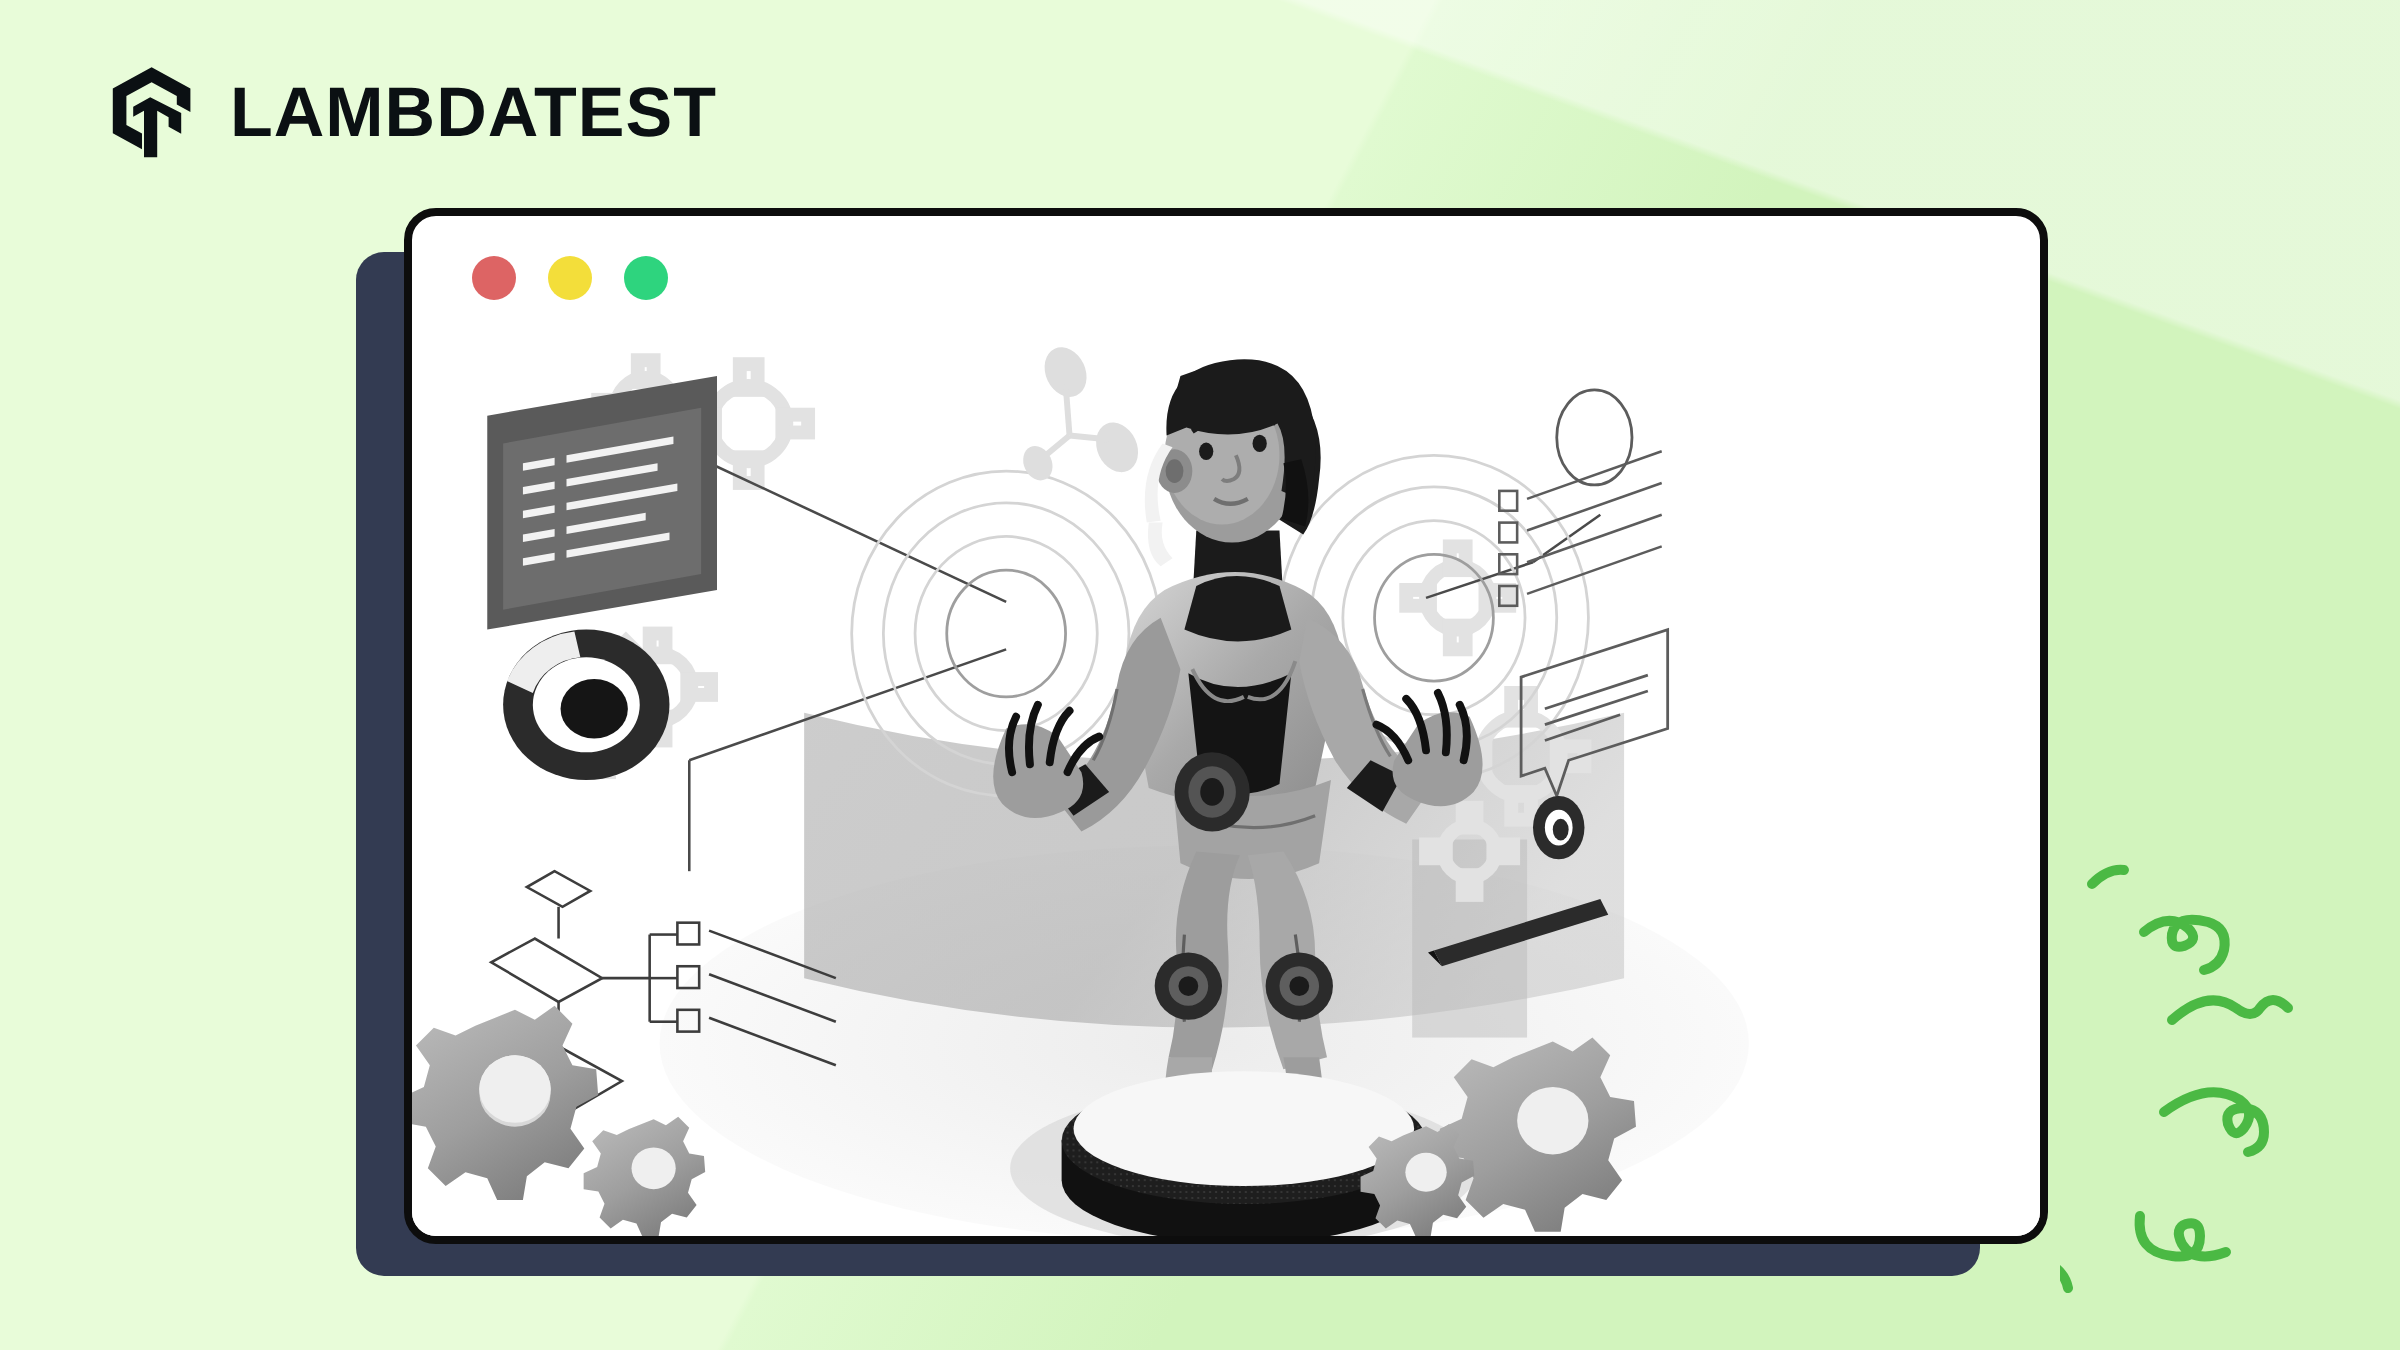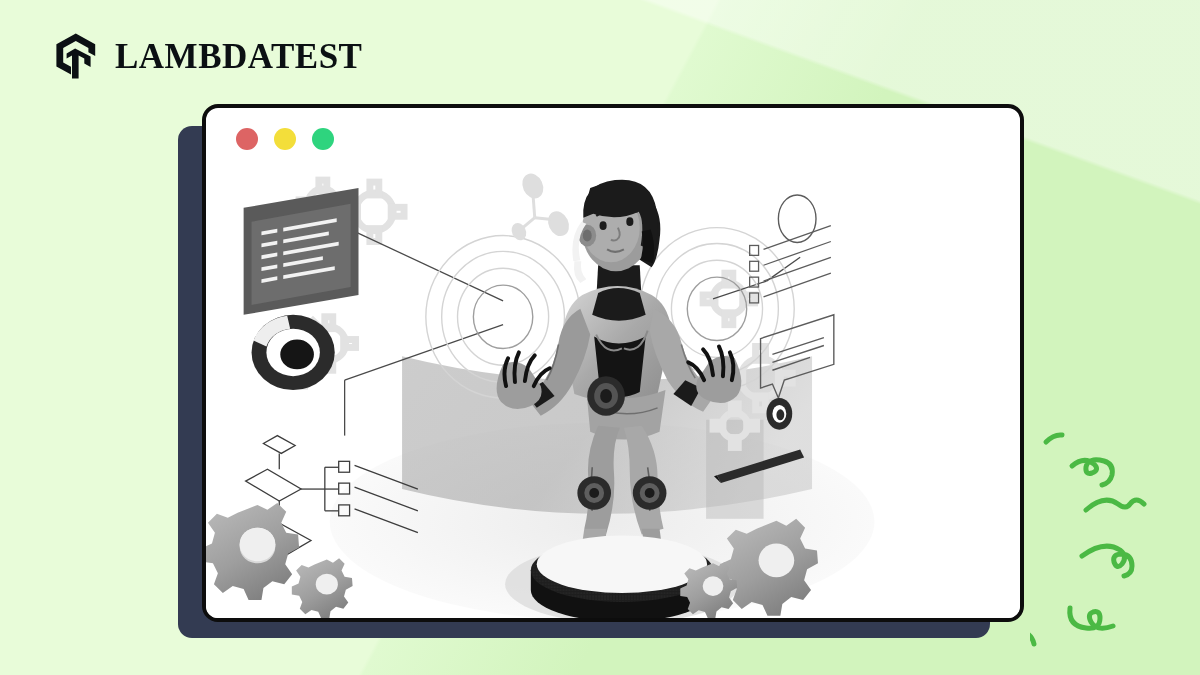--- a/index.html
+++ b/index.html
@@ -46,21 +46,21 @@
     align-items: center;
     gap: 15px;
   }
   .brand-mark { width: 48px; height: 50px; display: block; }
   .brand-text {
     font-size: 35px;
     font-weight: 700;
     letter-spacing: .5px;
     color: #0b1013;
     line-height: 1;
-    font-family: Liberation Serif, serif;
+    font-family: Liberation Sans, sans-serif;
   }
 
   
   .window-shadow {
     position: absolute;
     left: 178px; top: 126px;
     width: 812px; height: 512px;
     background: #333b52;
     border-radius: 14px;
   }

